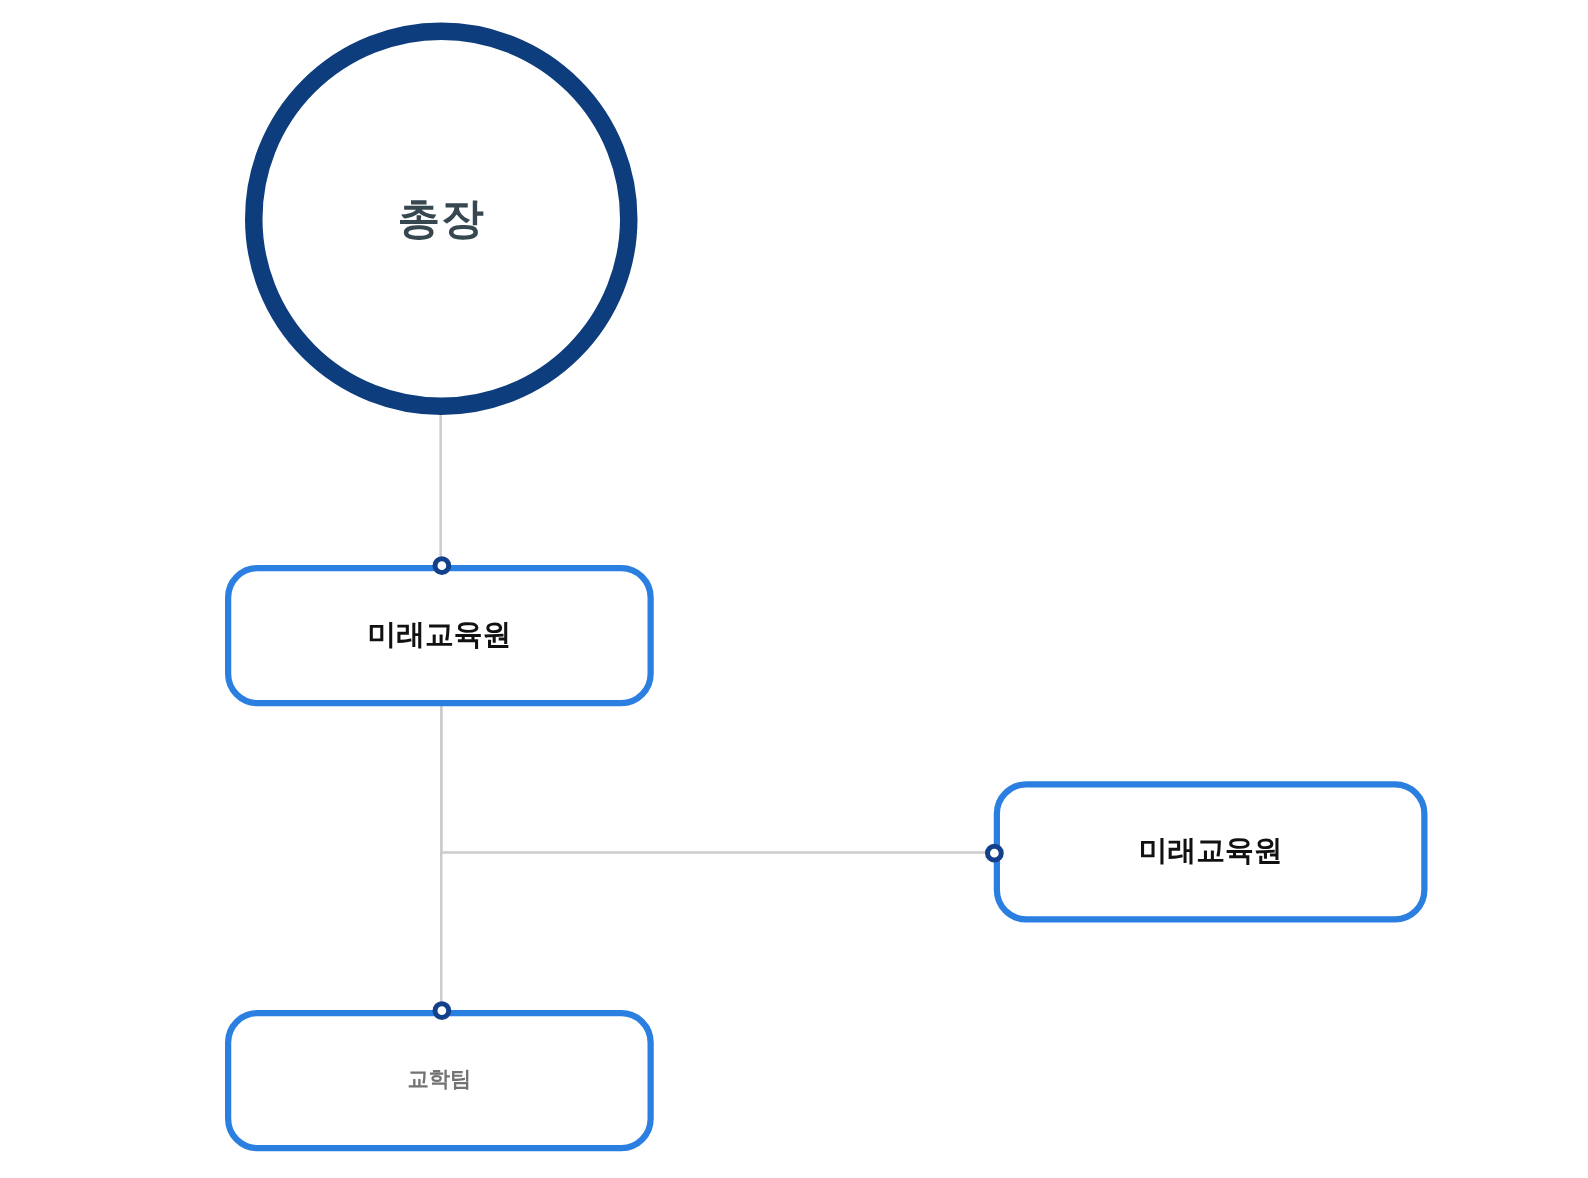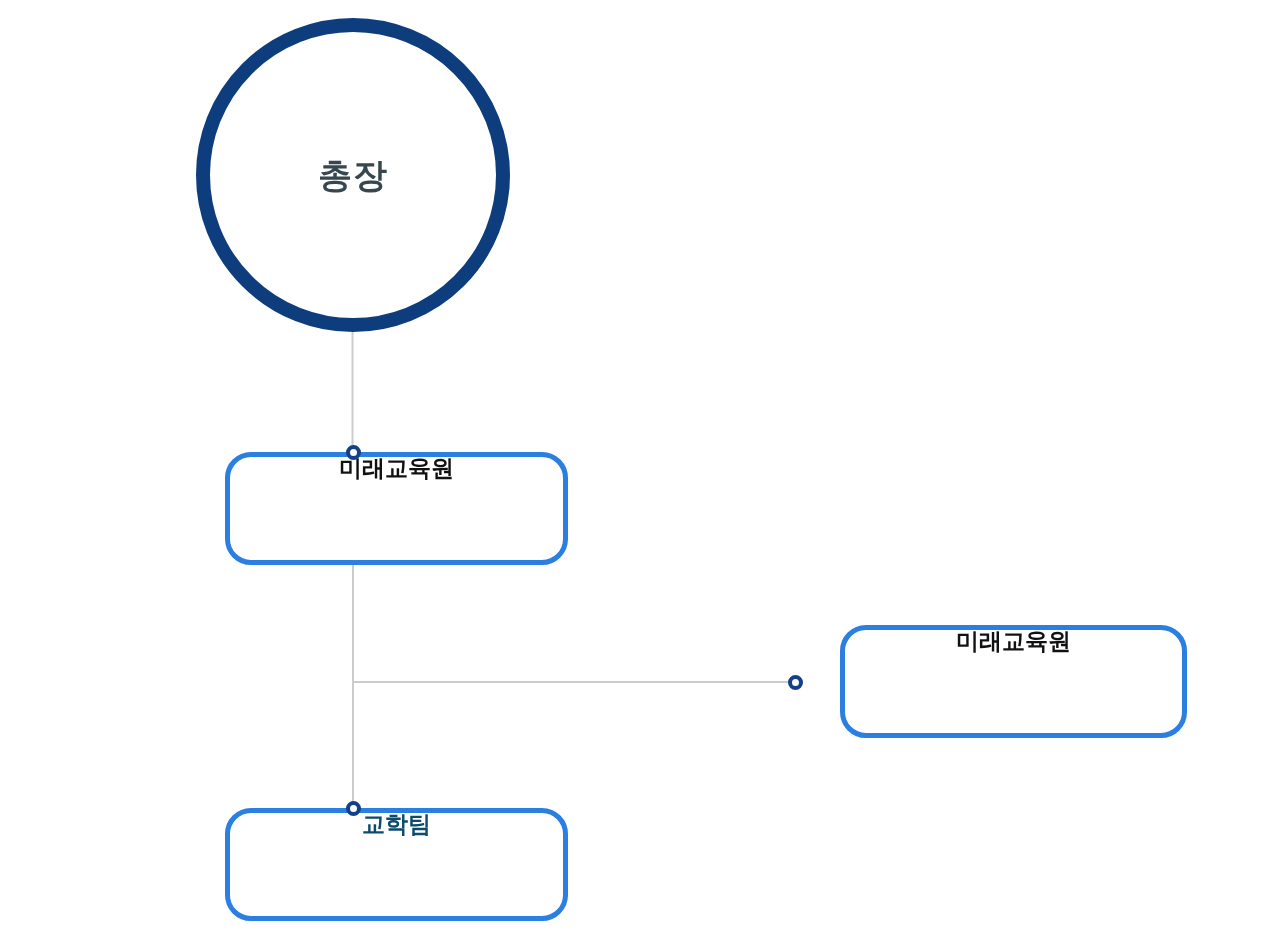--- a/index.html
+++ b/index.html
@@ -43,22 +43,22 @@
     letter-spacing: 1px;
     line-height: 1;
     white-space: nowrap;
   }
   
   .box-node {
     position: absolute;
     box-sizing: border-box;
     background: #ffffff;
     display: flex;
+    align-items: center;
     justify-content: center;
-    margin-left: 45px;
   }
   .box-node .node-label {
     font-size: 23px;
     font-weight: bold;
     line-height: 1;
     white-space: nowrap;
   }
   
   .port-dot {
     position: absolute;
@@ -86,20 +86,20 @@
 
   <div id="node-institute" class="box-node" style="left: 180px; top: 452px; width: 343px; height: 113px; border-radius: 26px; border: 5px solid rgb(42, 127, 224);">
     <span class="node-label" style="color: rgb(17, 17, 17); font-size: 23px;">미래교육원</span>
   </div>
 
   <div id="node-committee" class="box-node" style="left: 795px; top: 625px; width: 347px; height: 113px; border-radius: 26px; border: 5px solid rgb(42, 127, 224);">
     <span class="node-label" style="color: rgb(17, 17, 17); font-size: 23px;">미래교육원</span>
   </div>
 
   <div id="node-academic-team" class="box-node" style="left: 180px; top: 808px; width: 343px; height: 113px; border-radius: 26px; border: 5px solid rgb(42, 127, 224);">
-    <span class="node-label" style="color: #0c4a6e; font-size: 23px;">교학팀</span>
+    <span class="node-label" style="color: #737373; font-size: 17px;">교학팀</span>
   </div>
 
   <div id="port-0" class="port-dot" style="width: 15px; height: 15px; left: 345.5px; top: 444.5px; border: 4px solid rgb(18, 64, 138); background: rgb(255, 255, 255);"></div>
   <div id="port-1" class="port-dot" style="width: 15px; height: 15px; left: 787.5px; top: 674.5px; border: 4px solid rgb(18, 64, 138); background: rgb(255, 255, 255);"></div>
   <div id="port-2" class="port-dot" style="width: 15px; height: 15px; left: 345.5px; top: 800.5px; border: 4px solid rgb(18, 64, 138); background: rgb(255, 255, 255);"></div>
 
 </div>
 
 </body></html>

